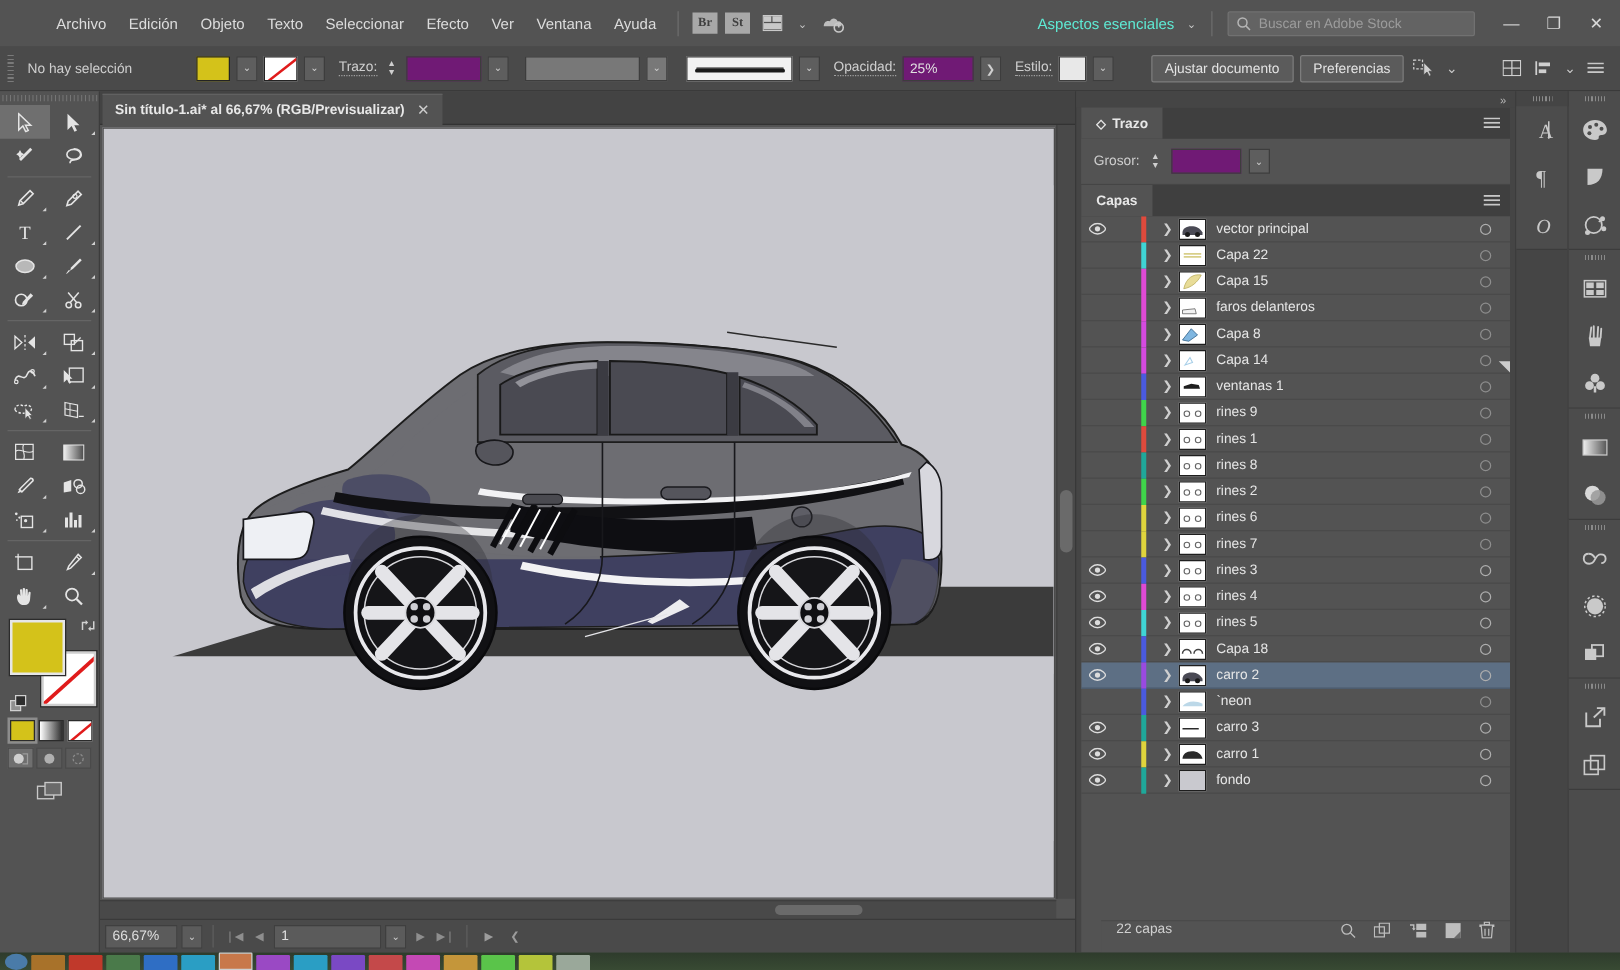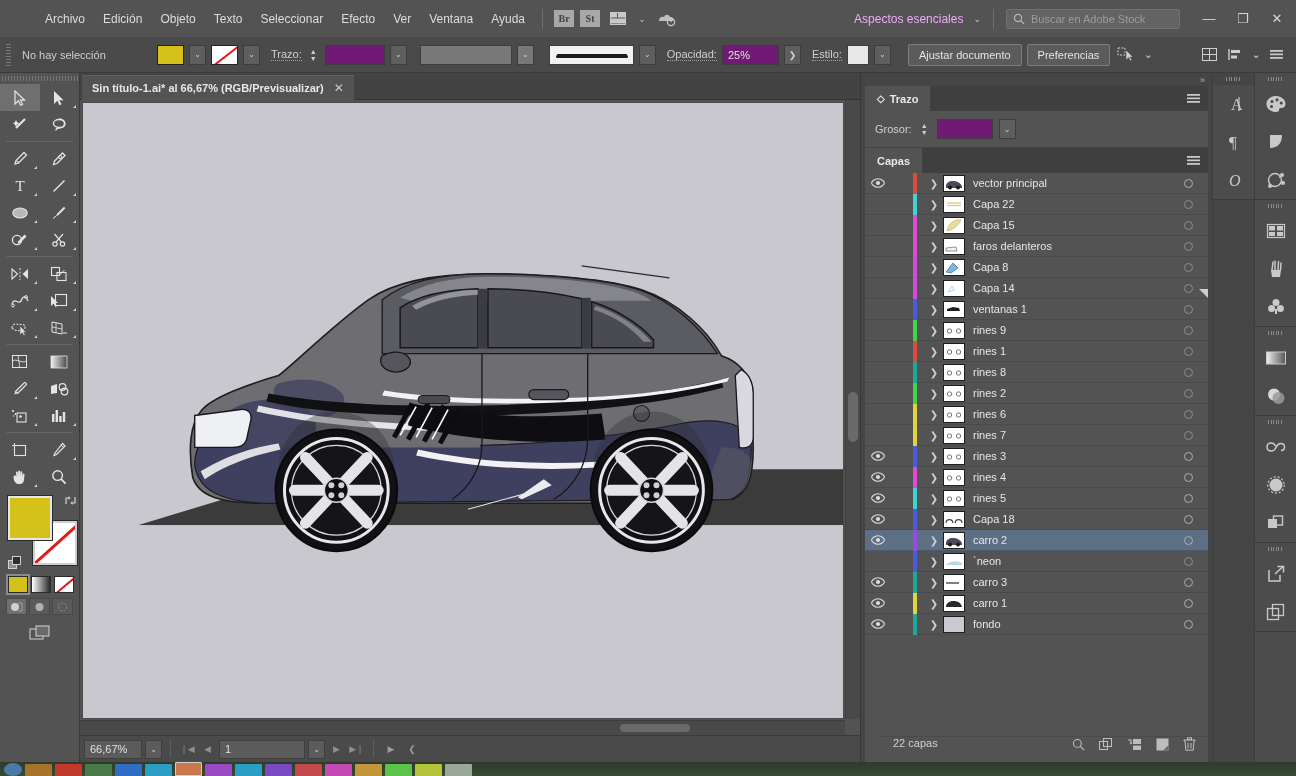--- a/index.html
+++ b/index.html
@@ -33,25 +33,25 @@
   .mb-btn {
     width: 20px; height: 17px; background: #a8a8a8; color: #404040;
     font-size: 10px; font-weight: bold; display: flex;
     align-items: center; justify-content: center; margin: 0 3px;
     font-family: "Liberation Serif", serif;
   }
   .mb-icon {
     width: 26px; height: 22px; display: flex; align-items: center;
     justify-content: center; color: #c9c9c9; margin: 0 2px;
   }
-  .ws-name { font-size: 12px; color: #f0abfc; padding: 0 6px; }
+  .ws-name { font-size: 12px; color: #5eead4; padding: 0 6px; }
   .chev { font-size: 9px; color: #cfcfcf; }
   .stock-search {
     display: flex; align-items: center; gap: 6px;
-    width: 174px; height: 20px; background: #636363;
+    width: 198px; height: 20px; background: #636363;
     border: 1px solid #717171; border-radius: 2px; padding: 0 6px;
   }
   .stock-search .ph { font-size: 11px; color: #9c9c9c; }
   .wincontrols { display: flex; align-items: center; margin-left: 8px; }
   .wc {
     width: 34px; height: 26px; display: flex; align-items: center;
     justify-content: center; color: #d8d8d8; font-size: 13px;
   }
 
   
@@ -398,21 +398,21 @@
     <div class="fld fld-plain" style="width:92px;margin-left:8px"></div>
     <div class="dd-btn" style="background:#787878">⌄</div>
     <div class="brush-swatch" style="margin-left:10px"></div>
     <div class="dd-btn">⌄</div>
     <div class="cb-label-u" style="margin-left:6px">Opacidad:</div>
     <div class="fld" style="width:57px">25%</div>
     <div class="dd-btn" style="font-size:9px">❯</div>
     <div class="cb-label-u" style="margin-left:6px">Estilo:</div>
     <div class="style-swatch"></div>
     <div class="dd-btn">⌄</div>
-    <div class="cb-button" style="margin-left:12px">Ajustar documento</div>
+    <div class="cb-button" style="margin-left:25px">Ajustar documento</div>
     <div class="cb-button">Preferencias</div>
     <div class="cb-ico">
       <svg width="18" height="16" viewBox="0 0 18 16">
         <rect x="1" y="1" width="7" height="7" fill="none" stroke="#cfcfcf" stroke-dasharray="2 1.4"></rect>
         <path d="M9 3 L9 13 L11.6 10.6 L13.4 14 L14.9 13.2 L13.2 10 L16 10 Z" fill="#cfcfcf" stroke="#4a4a4a" stroke-width="0.6"></path>
       </svg>
     </div>
     <div class="cb-ico" style="width:12px">⌄</div>
     <div class="cb-right">
       <div class="cb-ico">

